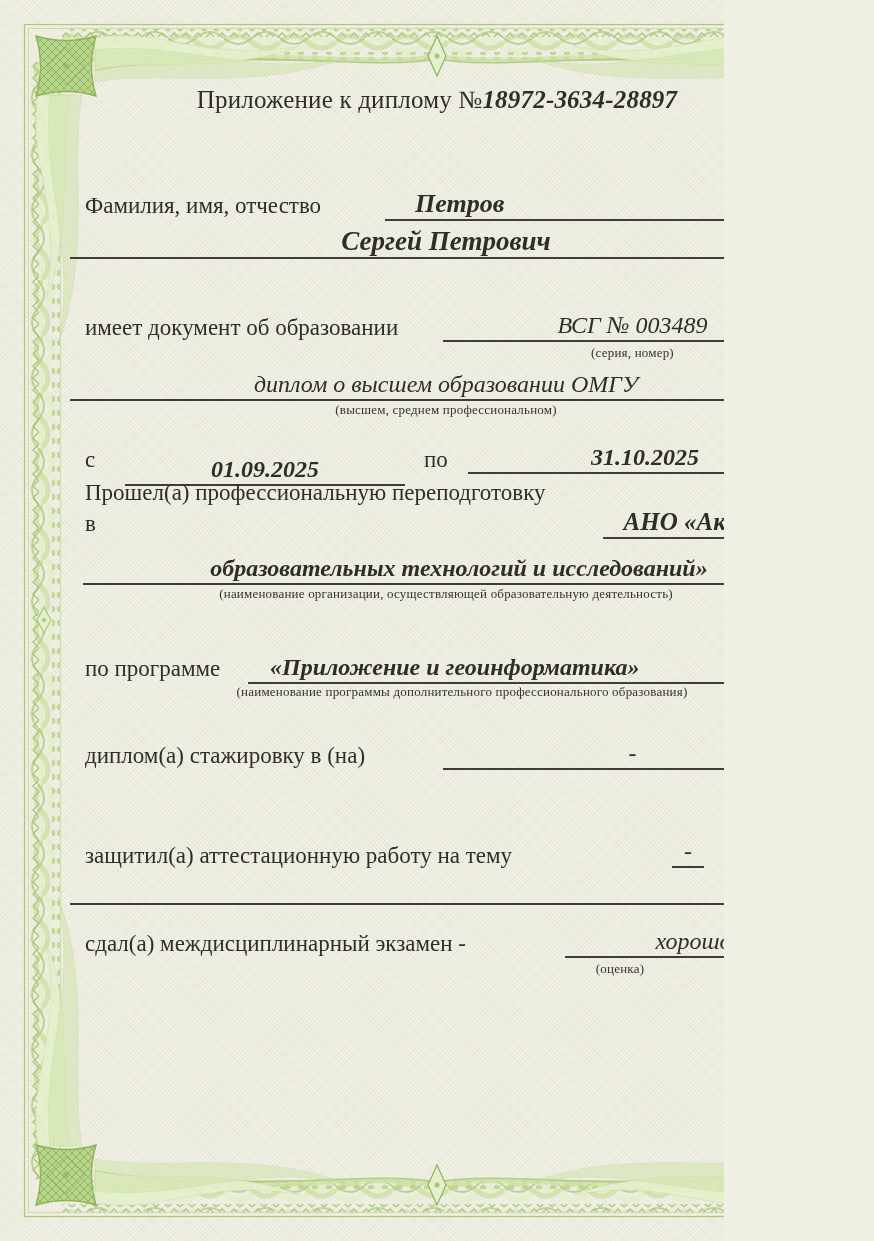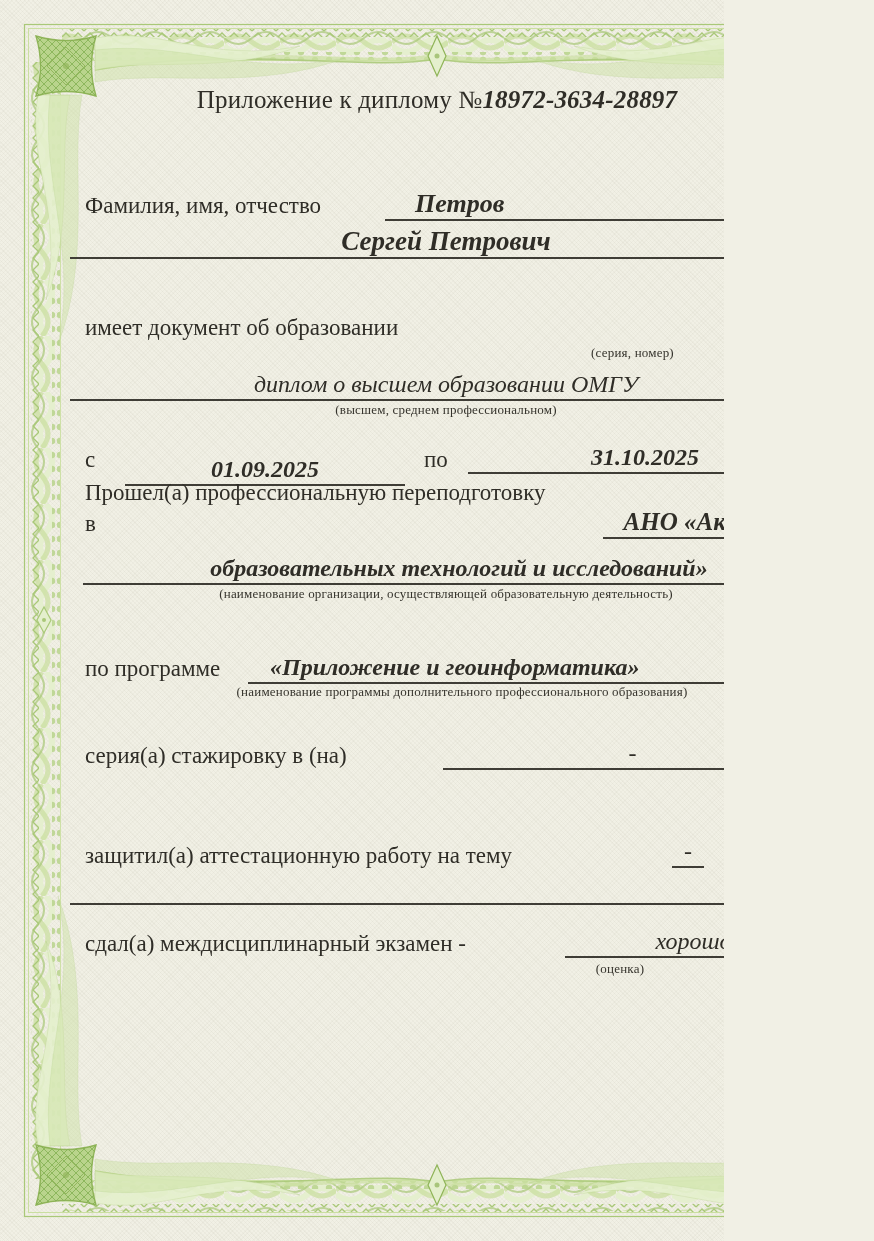--- a/index.html
+++ b/index.html
@@ -136,20 +136,23 @@
 
     <div class="lbl" style="left:85px;top:193px;">Фамилия, имя, отчество</div>
     <div class="fld" style="left:70px;top:224px;width:752px;height:33px;">
       <span class="val b" style="font-size:27px;">Сергей Петрович</span>
     </div>
     <div class="fld left" style="left:385px;top:186px;width:437px;height:33px;padding-left:30px;">
       <span class="val b" style="font-size:26px;">Петров</span>
     </div>
 
     <div class="lbl" style="left:85px;top:315px;">имеет документ об образовании</div>
+    <div class="fld" style="left:443px;top:307px;width:379px;height:33px;">
+      <span class="val">ВСГ № 003489</span>
+    </div>
     <div class="cap" style="left:443px;top:345px;width:379px;">(серия, номер)</div>
     <div class="fld" style="left:70px;top:366px;width:752px;height:33px;">
       <span class="val">диплом о высшем образовании ОМГУ</span>
     </div>
     <div class="cap" style="left:70px;top:402px;width:752px;">(высшем, среднем профессиональном)</div>
 
     <div class="lbl" style="left:85px;top:447px;">с</div>
     <div class="fld" style="left:125px;top:440px;width:280px;height:32px;margin-top:12px;">
       <span class="val b">01.09.2025</span>
     </div>
@@ -167,21 +170,21 @@
       <span class="val b">образовательных технологий и исследований»</span>
     </div>
     <div class="cap" style="left:70px;top:586px;width:752px;">(наименование организации, осуществляющей образовательную деятельность)</div>
 
     <div class="lbl" style="left:85px;top:656px;">по программе</div>
     <div class="fld left" style="left:248px;top:648px;width:574px;height:34px;padding-left:22px;">
       <span class="val b">«Приложение и геоинформатика»</span>
     </div>
     <div class="cap" style="left:102px;top:684px;width:720px;">(наименование программы дополнительного профессионального образования)</div>
 
-    <div class="lbl" style="left:85px;top:743px;">серия(а) стажировку в (на)</div>
+    <div class="lbl" style="left:85px;top:743px;">диплом(а) стажировку в (на)</div>
     <div class="fld" style="left:443px;top:735px;width:379px;height:33px;">
       <span class="plain">-</span>
     </div>
 
     <div class="lbl" style="left:85px;top:843px;">защитил(а) аттестационную работу на тему</div>
     <div class="fld" style="left:672px;top:840px;width:32px;height:26px;">
       <span class="plain">-</span>
     </div>
     <div class="rule" style="left:70px;top:903px;width:752px;"></div>
 

